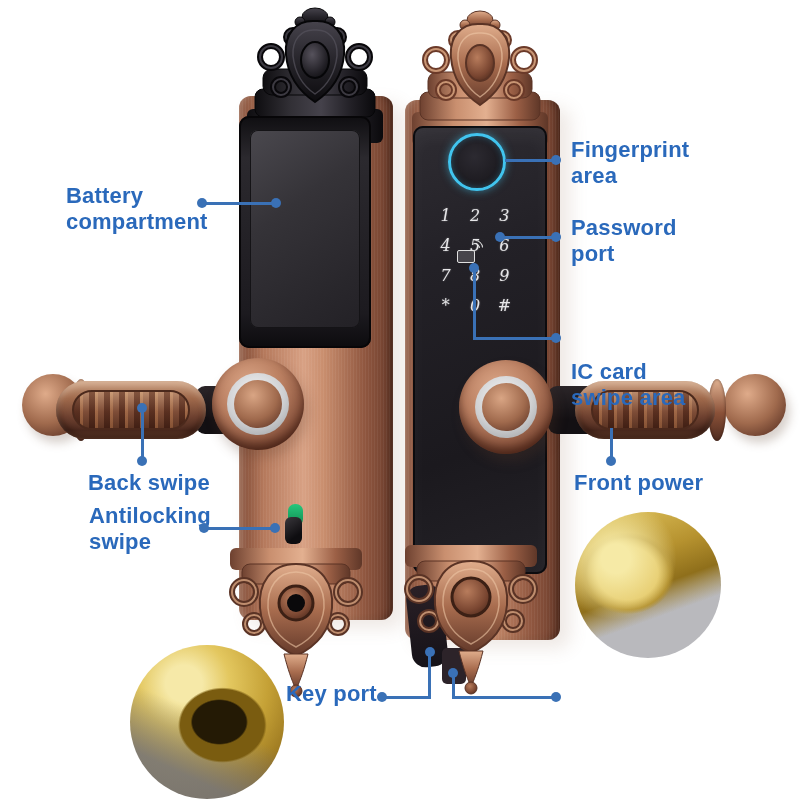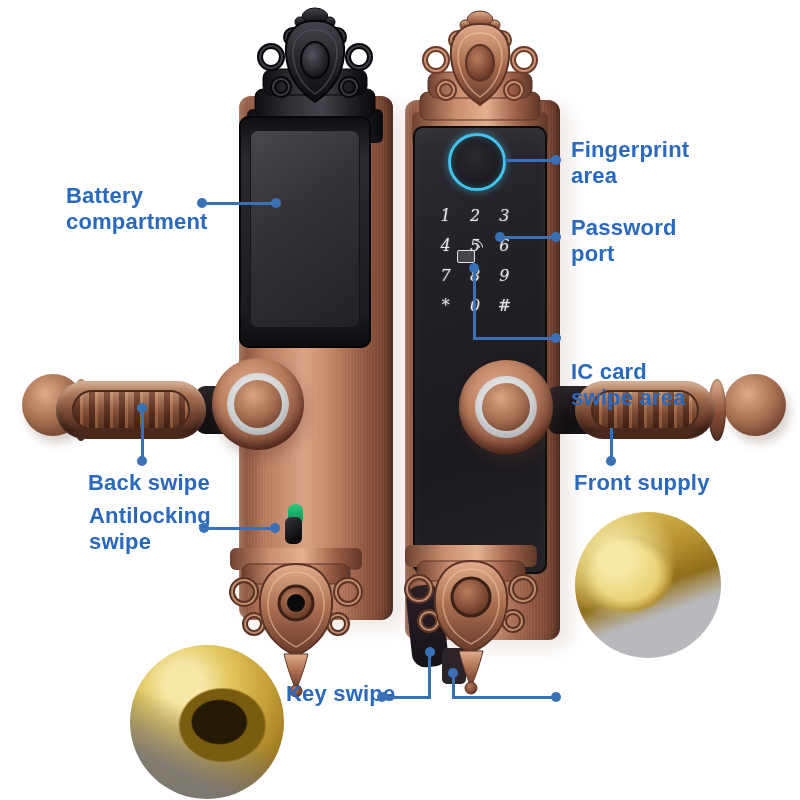--- a/index.html
+++ b/index.html
@@ -316,25 +316,25 @@
   <div class="co-label nowrap" style="left:88px;top:470px;">Back swipe</div>
   <div class="co-line" style="left:141px;top:407px;width:3px;height:55px;"></div>
   <div class="co-dot" style="left:142px;top:408px;"></div>
   <div class="co-dot" style="left:142px;top:461px;"></div>
 
   <div class="co-label" style="left:89px;top:503px;width:115px;">Antilocking swipe</div>
   <div class="co-line" style="left:204px;top:527px;width:72px;height:3px;"></div>
   <div class="co-dot" style="left:204px;top:528px;"></div>
   <div class="co-dot" style="left:275px;top:528px;"></div>
 
-  <div class="co-label nowrap" style="left:574px;top:470px;">Front supply</div>
+  <div class="co-label nowrap" style="left:574px;top:470px;">Front power</div>
   <div class="co-line" style="left:610px;top:428px;width:3px;height:34px;"></div>
   <div class="co-dot" style="left:611px;top:461px;"></div>
 
-  <div class="co-label nowrap" style="left:286px;top:681px;">Key swipe</div>
+  <div class="co-label nowrap" style="left:286px;top:681px;">Key port</div>
   <div class="co-line" style="left:382px;top:696px;width:49px;height:3px;"></div>
   <div class="co-line" style="left:428px;top:652px;width:3px;height:46px;"></div>
   <div class="co-dot" style="left:382px;top:697px;"></div>
   <div class="co-dot" style="left:430px;top:652px;"></div>
 
   <div class="co-line" style="left:452px;top:673px;width:3px;height:25px;"></div>
   <div class="co-line" style="left:452px;top:696px;width:105px;height:3px;"></div>
   <div class="co-dot" style="left:453px;top:673px;"></div>
   <div class="co-dot" style="left:556px;top:697px;"></div>
 

